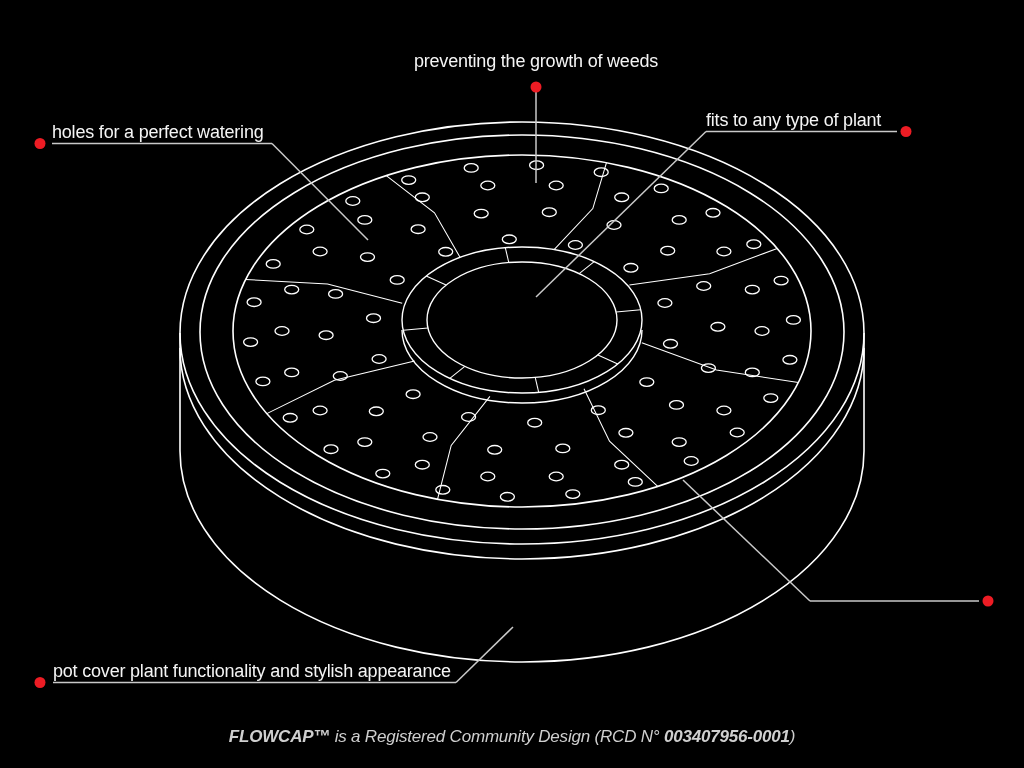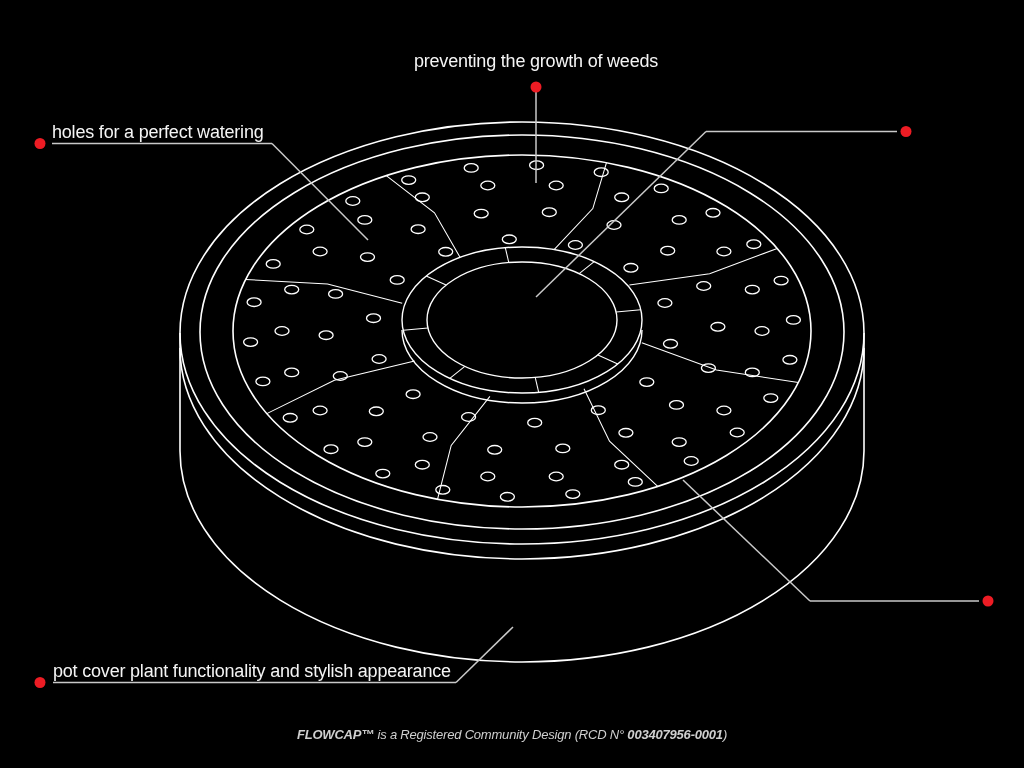--- a/index.html
+++ b/index.html
@@ -8,21 +8,21 @@
     font-family:"Liberation Sans",sans-serif;
   }
   .stage svg{position:absolute;left:0;top:0;}
   .label{
     position:absolute;color:#f5f5f5;font-size:18px;letter-spacing:-0.2px;
     white-space:nowrap;line-height:22px;
   }
   .label.center{transform:translateX(-50%);}
   .footer{
     position:absolute;left:50%;top:727px;transform:translateX(-50%);
-    color:#cfcfcf;font-style:italic;font-size:13px;white-space:nowrap;letter-spacing:-0.2px;
+    color:#cfcfcf;font-style:italic;font-size:17px;white-space:nowrap;letter-spacing:-0.2px;
   }
   .footer .b{font-weight:700;}
   
   #body-lines ellipse,#body-lines path,#body-lines line{fill:none;stroke:#fff;stroke-width:1.6;}
   #collar ellipse,#collar path{fill:none;stroke:#fff;stroke-width:1.4;}
   #gen-holes ellipse{fill:none;stroke:#fff;stroke-width:1.3;}
   #gen-cuts polyline{fill:none;stroke:#fff;stroke-width:1.05;}
   #gen-ticks line{stroke:#fff;stroke-width:1.05;}
   #leaders line{stroke:#c9c9c9;stroke-width:1.5;}
   #dots circle{fill:#ed1c24;stroke:none;}
@@ -171,20 +171,21 @@
       <circle cx="906" cy="131.5" r="5.5"></circle>
       <circle cx="988" cy="601" r="5.5"></circle>
       <circle cx="40" cy="682.5" r="5.5"></circle>
     </g>
   </svg>
 
   <div class="label" style="left:52px;top:121px">holes for a perfect watering</div>
 
   <div class="label center" style="left:536px;top:50px">preventing the growth of weeds</div>
 
+  <div class="label" style="left:706px;top:109px">fits to any type of plant</div>
 
 
   <div class="label" style="left:53px;top:660px">pot cover plant functionality and stylish appearance</div>
 
   <div class="footer">
     <span class="b">FLOWCAP™</span><span> is a Registered Community Design (RCD N° </span><span class="b">003407956-0001</span><span>)</span>
   </div>
 
 </div>
 

